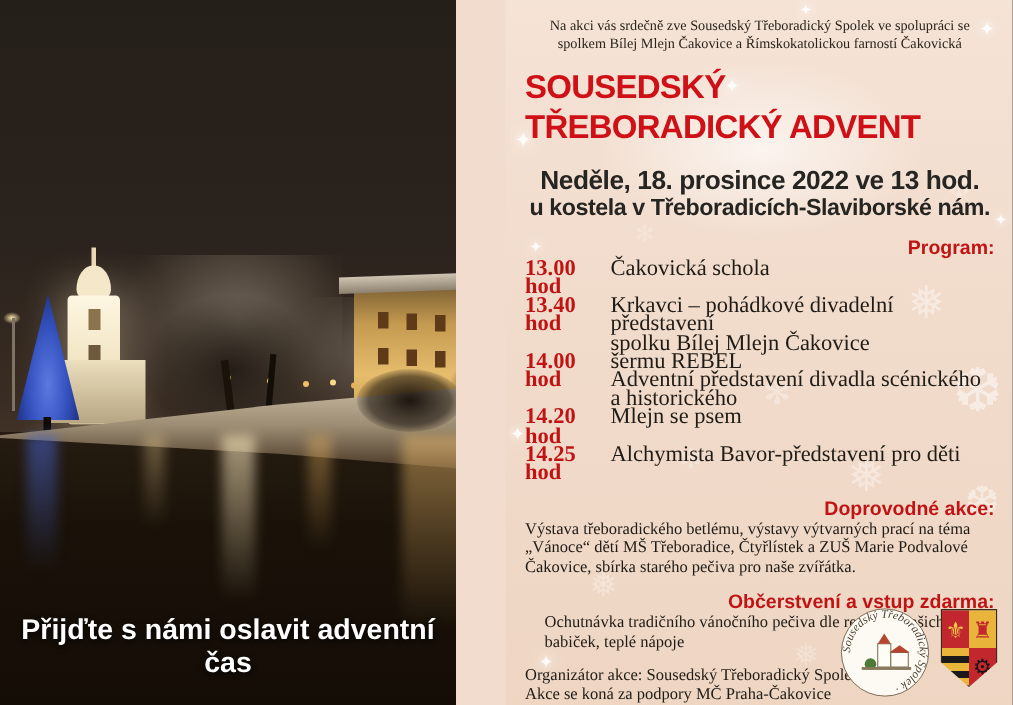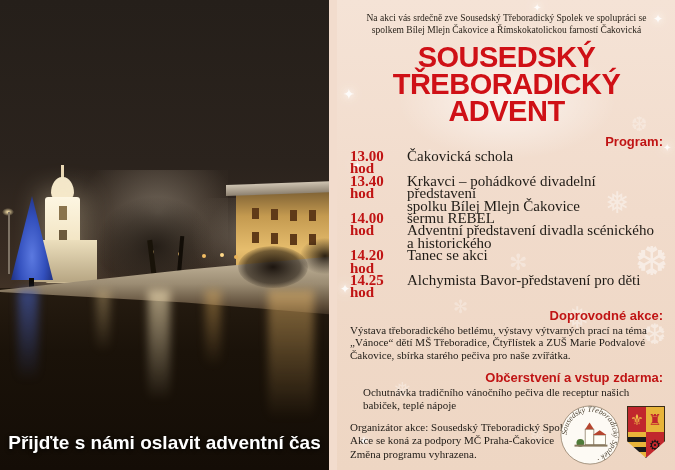--- a/index.html
+++ b/index.html
@@ -1,19 +1,19 @@
 <!DOCTYPE html>
 <html><head>
 <meta charset="utf-8">
 <style>
   html,body{margin:0;padding:0;background:#666;}
   .poster{position:relative;width:675px;height:470px;overflow:hidden;background:#f2dccd;
           font-family:"Liberation Serif", serif; color:#1f1b16;}
   
-  .photo{position:absolute;left:0;top:0;width:329px;height:470px;overflow:hidden;
+  .photo{position:absolute;left:0;top:0;width:304px;height:470px;overflow:hidden;
          background:linear-gradient(180deg,#26201b 0%,#2a2publ31d 40%,#2b231c 40%,#362a21 60%,#2e241b 66%);}
   .photo *{position:absolute;}
   .sky{left:0;top:0;width:100%;height:300px;background:linear-gradient(180deg,#251f1a 0%,#2b231d 55%,#3a2d23 90%,#463628 100%);}
   .lamp-pole{left:8px;top:212px;width:2px;height:62px;background:#7d7264;}
   .lamp-glow{left:2px;top:208px;width:12px;height:8px;background:radial-gradient(ellipse,#ffe9b0 0%,rgba(255,233,176,0) 70%);}
   .xmas-tree{left:11px;top:196px;width:42px;height:84px;
      clip-path:polygon(50% 0,100% 100%,0 100%);
      background:radial-gradient(ellipse at 50% 72%,#5b79e0 0%,#3350bd 45%,#1d2d7a 80%,#141f55 100%);
      box-shadow:0 0 22px 5px rgba(80,120,230,.35);}
   .xmas-trunk{left:29px;top:278px;width:5px;height:10px;background:#0e0b08;}
@@ -67,22 +67,22 @@
   .panel{position:absolute;left:337px;top:0;width:338px;height:470px;overflow:hidden;
      background:linear-gradient(180deg,#f5e3d6 0%,#f1dbcb 45%,#eed6c3 100%);}
   .panel-glow{position:absolute;left:60px;top:40px;width:220px;height:120px;
      background:radial-gradient(ellipse,rgba(255,255,255,.65) 0%,rgba(255,255,255,0) 70%);}
   .deco{position:absolute;color:#ffffff;pointer-events:none;font-family:"DejaVu Sans",sans-serif;}
   .sf{opacity:.42;} .sf::before{content:"❅";}
   .sf.alt::before{content:"❆";} .sf.alt2::before{content:"✻";}
   .sp{opacity:.9;text-shadow:0 0 6px #fff,0 0 12px #fff;} .sp::before{content:"✦";}
   .panel-inner{position:relative;padding:12px 12px 0 13px;}
   .intro{font-size:9.5px;line-height:12px;text-align:center;color:#2a241c;}
-  .title{margin-top:8px;text-align:center;color:#cf1016;font-family:"Liberation Sans",sans-serif;
-     font-weight:bold;font-size:29px;line-height:27px;letter-spacing:-0.5px;}
+  .title{margin-top:8px;color:#cf1016;font-family:"Liberation Sans",sans-serif;
+     font-weight:bold;font-size:22px;line-height:27px;letter-spacing:-0.5px;}
   .date{margin-top:12px;text-align:center;color:#262522;font-family:"Liberation Sans",sans-serif;font-weight:bold;}
   .date .d1{font-size:17.5px;line-height:20px;letter-spacing:-0.3px;}
   .date .d2{font-size:15.5px;line-height:18px;letter-spacing:-0.3px;}
   .sec-head{margin-top:9px;color:#c01414;font-family:"Liberation Sans",sans-serif;font-weight:bold;
      font-size:13px;line-height:16px;text-align:right;}
   .prog-item{display:flex;font-size:15px;line-height:12.4px;}
   .prog-time{width:57px;flex:0 0 57px;color:#c01414;font-weight:bold;}
   .prog-desc{flex:1;}
   .prog-desc span{display:block;}
   .body-text{font-size:11px;line-height:12.4px;color:#1f1b16;}
@@ -158,20 +158,24 @@
       <div class="intro">
         <div>Na akci vás srdečně zve Sousedský Třeboradický Spolek ve spolupráci se</div>
         <div>spolkem Bílej Mlejn Čakovice  a  Římskokatolickou farností Čakovická</div>
       </div>
 
       <div class="title">
         <div>SOUSEDSKÝ</div>
         <div>TŘEBORADICKÝ ADVENT</div>
       </div>
 
+      <div class="date">
+        <div class="d1">Neděle, 18. prosince 2022 ve 13 hod.</div>
+        <div class="d2">u kostela v Třeboradicích-Slaviborské nám.</div>
+      </div>
 
       <div class="sec-head">Program:</div>
 
       <div class="prog-item">
         <span class="prog-time">13.00 hod</span>
         <span class="prog-desc">
           <span>Čakovická schola</span>
         </span>
       </div>
       <div class="prog-item">
@@ -184,21 +188,21 @@
       <div class="prog-item">
         <span class="prog-time">14.00 hod</span>
         <span class="prog-desc">
           <span>šermu REBEL</span>
           <span>Adventní představení divadla scénického a historického</span>
         </span>
       </div>
       <div class="prog-item">
         <span class="prog-time">14.20 hod</span>
         <span class="prog-desc">
-          <span>Tanec se akci</span>
+          <span>Mlejn se psem</span>
           <span></span>
         </span>
       </div>
       <div class="prog-item">
         <span class="prog-time">14.25 hod</span>
         <span class="prog-desc">
           <span>Alchymista Bavor-představení pro děti</span>
           <span></span>
         </span>
       </div>

